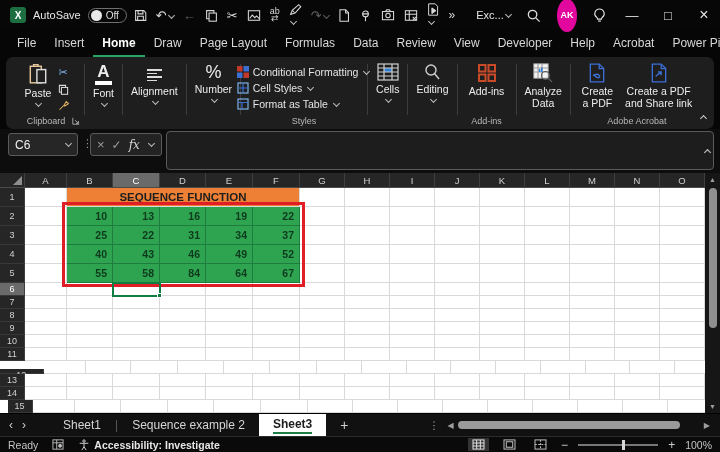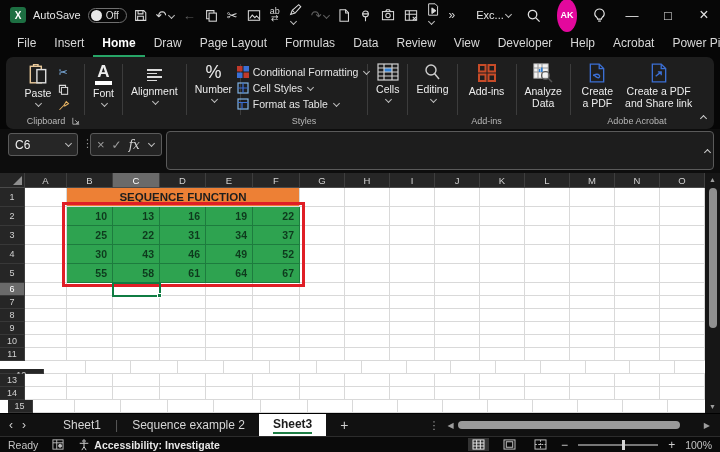--- a/index.html
+++ b/index.html
@@ -486,41 +486,41 @@
         <div class="cell" style="width: 45px; line-height: 18px;"></div>
         <div class="cell" style="width: 45px; line-height: 18px;"></div>
         <div class="cell" style="width: 45px; line-height: 18px;"></div>
         <div class="cell" style="width: 45px; line-height: 18px;"></div>
         <div class="cell" style="width: 45px; line-height: 18px;"></div>
         <div class="cell" style="width: 45px; line-height: 18px;"></div>
       </div>
       <div class="g-row" style="height: 19px;">
         <div class="rowhdr" style="width: 25px; line-height: 18px;">4</div>
         <div class="cell" style="width: 42px; line-height: 18px;"></div>
-        <div class="cell green" style="width: 46px; line-height: 18px;">30</div>
+        <div class="cell green" style="width: 46px; line-height: 18px;">40</div>
         <div class="cell green" style="width: 47px; line-height: 18px;">43</div>
         <div class="cell green" style="width: 46px; line-height: 18px;">46</div>
         <div class="cell green" style="width: 47px; line-height: 18px;">49</div>
         <div class="cell green" style="width: 47px; line-height: 18px;">52</div>
         <div class="cell" style="width: 45px; line-height: 18px;"></div>
         <div class="cell" style="width: 45px; line-height: 18px;"></div>
         <div class="cell" style="width: 45px; line-height: 18px;"></div>
         <div class="cell" style="width: 45px; line-height: 18px;"></div>
         <div class="cell" style="width: 45px; line-height: 18px;"></div>
         <div class="cell" style="width: 45px; line-height: 18px;"></div>
         <div class="cell" style="width: 45px; line-height: 18px;"></div>
         <div class="cell" style="width: 45px; line-height: 18px;"></div>
         <div class="cell" style="width: 45px; line-height: 18px;"></div>
       </div>
       <div class="g-row" style="height: 19px;">
         <div class="rowhdr" style="width: 25px; line-height: 18px;">5</div>
         <div class="cell" style="width: 42px; line-height: 18px;"></div>
         <div class="cell green" style="width: 46px; line-height: 18px;">55</div>
         <div class="cell green" style="width: 47px; line-height: 18px;">58</div>
-        <div class="cell green" style="width: 46px; line-height: 18px;">61</div>
+        <div class="cell green" style="width: 46px; line-height: 18px;">84</div>
         <div class="cell green" style="width: 47px; line-height: 18px;">64</div>
         <div class="cell green" style="width: 47px; line-height: 18px;">67</div>
         <div class="cell" style="width: 45px; line-height: 18px;"></div>
         <div class="cell" style="width: 45px; line-height: 18px;"></div>
         <div class="cell" style="width: 45px; line-height: 18px;"></div>
         <div class="cell" style="width: 45px; line-height: 18px;"></div>
         <div class="cell" style="width: 45px; line-height: 18px;"></div>
         <div class="cell" style="width: 45px; line-height: 18px;"></div>
         <div class="cell" style="width: 45px; line-height: 18px;"></div>
         <div class="cell" style="width: 45px; line-height: 18px;"></div>

